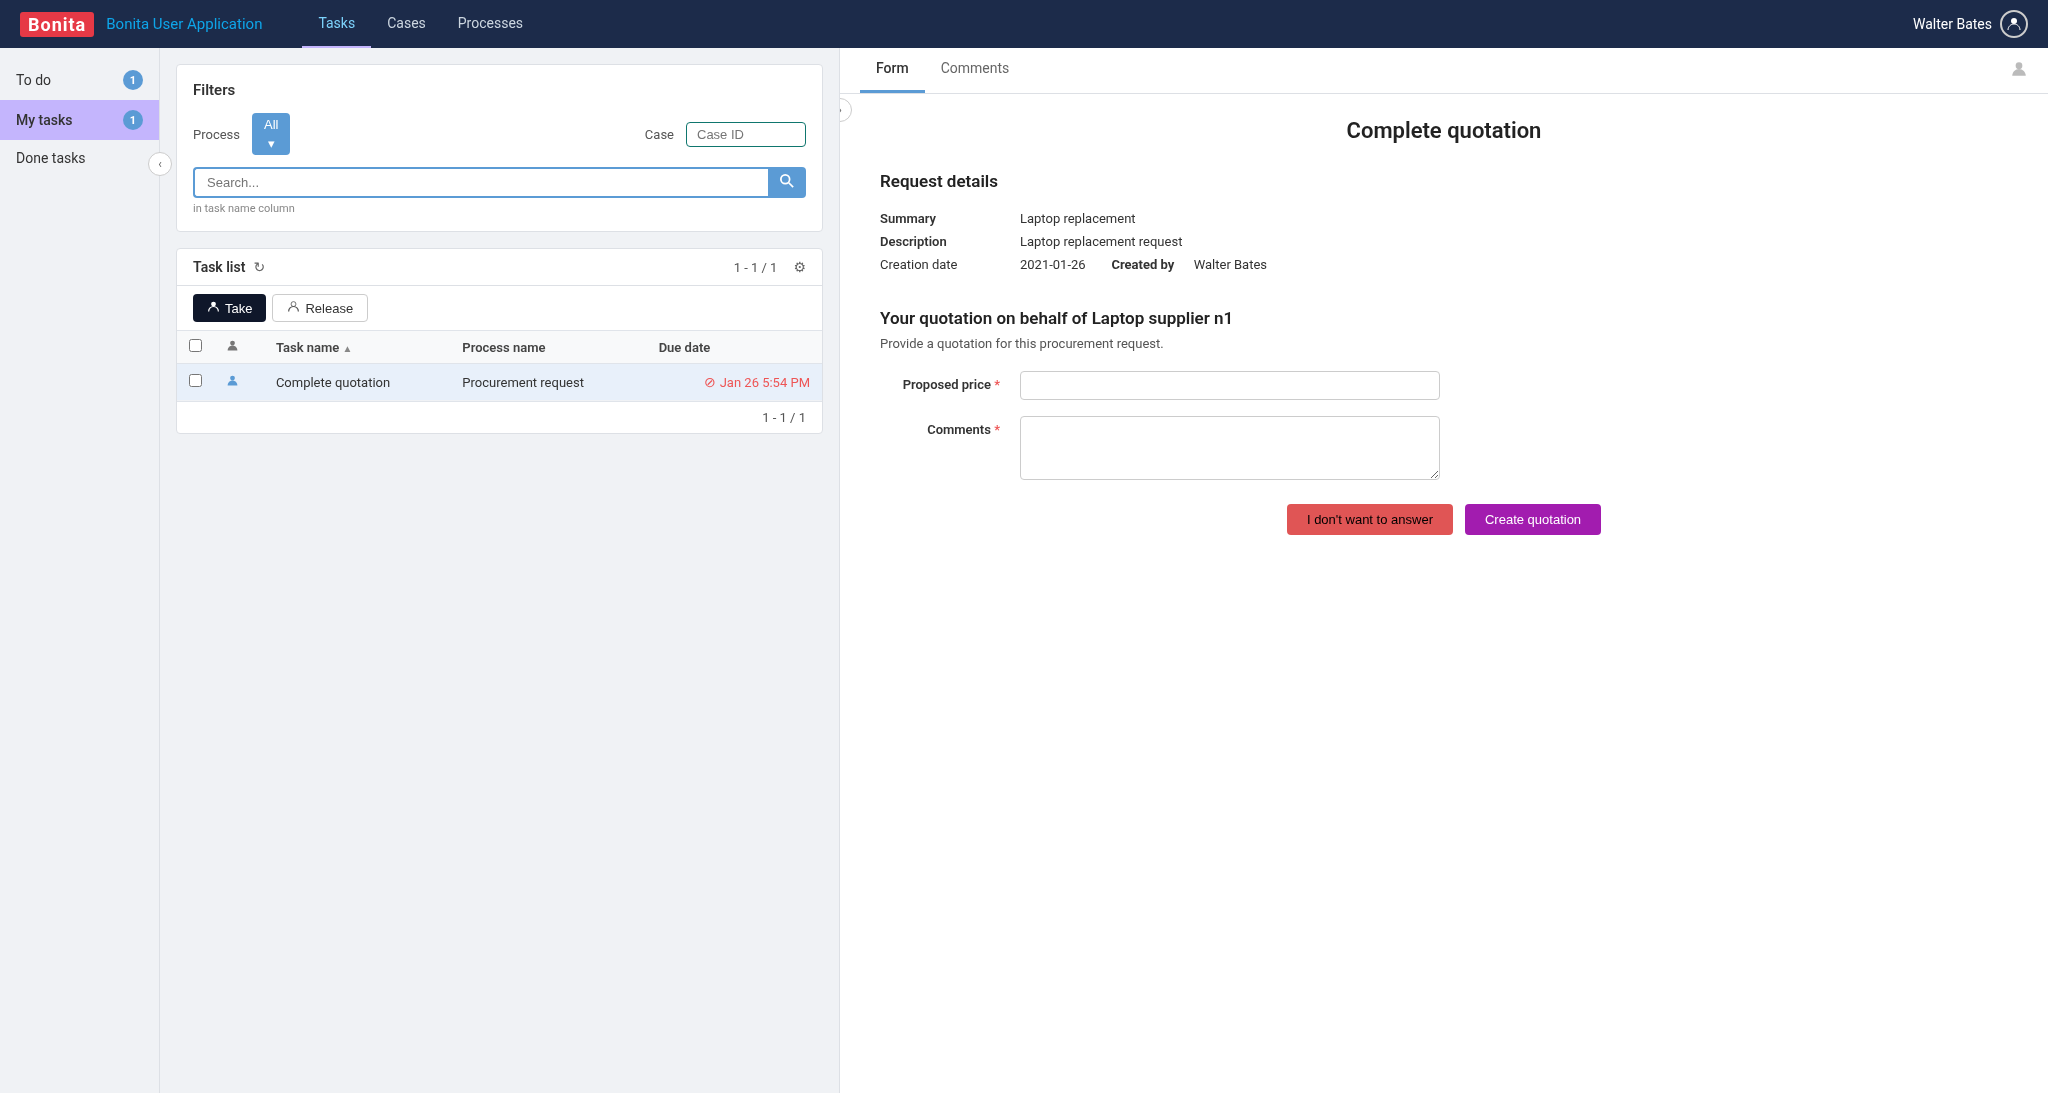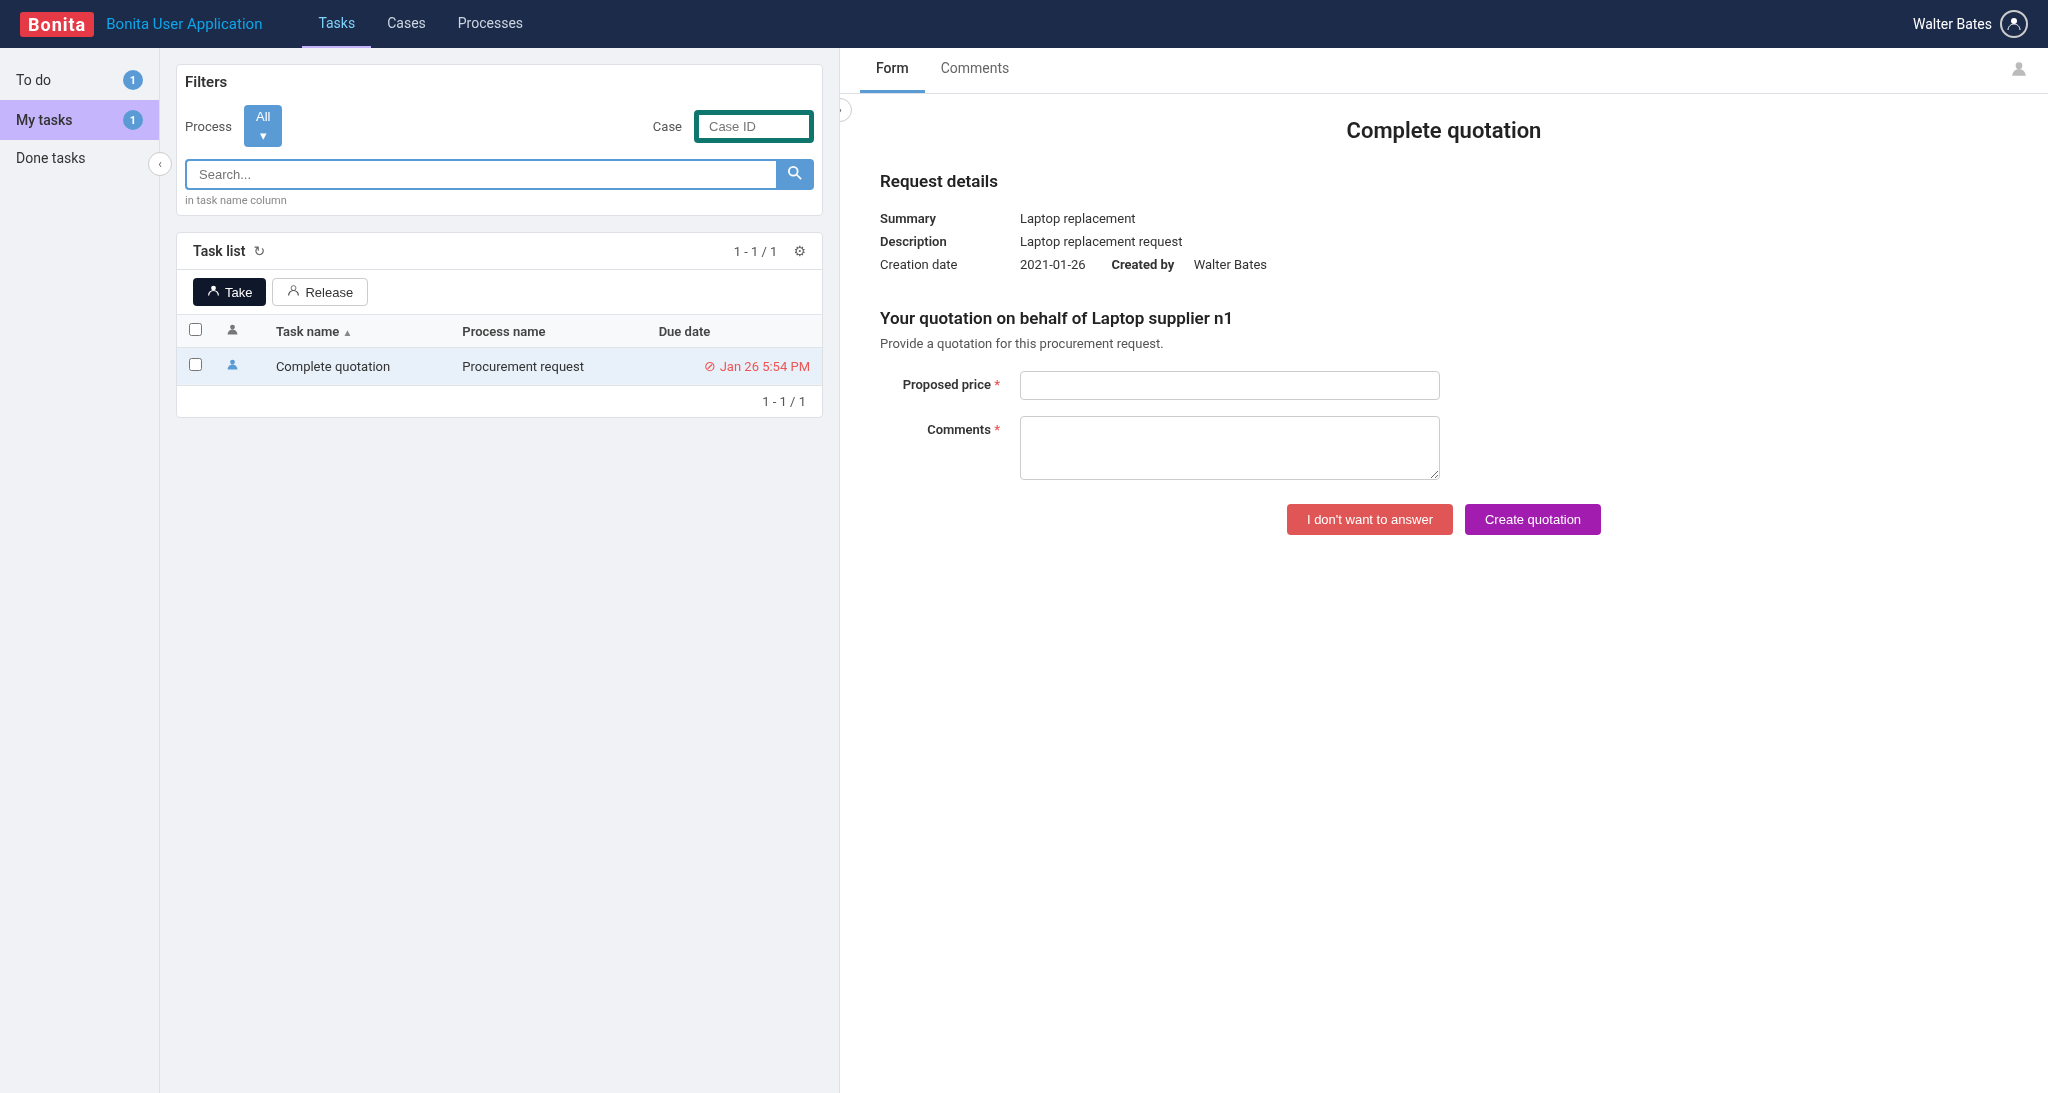--- a/index.html
+++ b/index.html
@@ -119,21 +119,21 @@
       background: #f0f2f5;
       padding: 16px;
       overflow-y: auto;
       border-right: 1px solid #dde0e5;
     }
 
     .filters-section {
       background: white;
       border: 1px solid #dde0e5;
       border-radius: 4px;
-      padding: 8px;
+      padding: 16px;
       margin-bottom: 16px;
     }
     .filters-title { font-size: 15px; font-weight: 600; margin-bottom: 14px; color: #333; }
     .filters-row {
       display: flex;
       align-items: center;
       gap: 12px;
       margin-bottom: 12px;
     }
     .filters-label { font-size: 13px; color: #555; }
@@ -142,21 +142,21 @@
       color: white;
       border: none;
       border-radius: 4px;
       padding: 4px 12px;
       cursor: pointer;
       font-size: 13px;
       display: flex; align-items: center; gap: 4px; flex-direction: column;
     }
     .case-label { margin-left: auto; font-size: 13px; color: #555; }
     .case-input {
-      border: 5px solid #0f766e;
+      border: 1px solid #0f766e;
       border-radius: 4px;
       padding: 4px 10px;
       font-size: 13px;
       color: #999;
       width: 120px;
     }
     .search-row { display: flex; gap: 0; }
     .search-input {
       flex: 1;
       border: 2px solid #5b9bd5;
@@ -314,21 +314,21 @@
       padding: 6px 10px;
       font-size: 13px;
       outline: none;
       max-width: 420px;
       height: 64px;
       resize: vertical;
     }
     .form-actions { display: flex; justify-content: center; gap: 12px; margin-top: 24px; }
     .btn-decline {
       background: #e05555;
-      color: #ffffff;
+      color: #000000;
       border: none;
       border-radius: 4px;
       padding: 8px 20px;
       font-size: 13px;
       cursor: pointer;
     }
     .btn-create {
       background: #a21caf;
       color: white;
       border: none;

